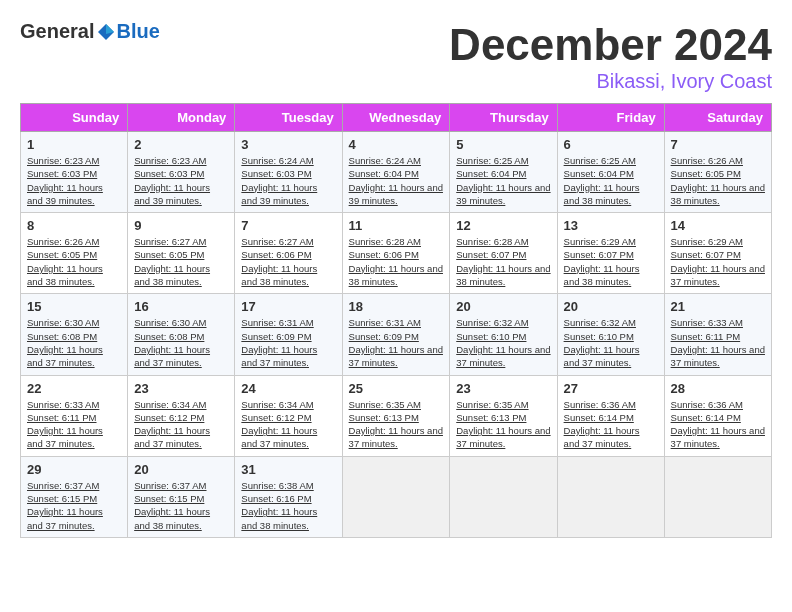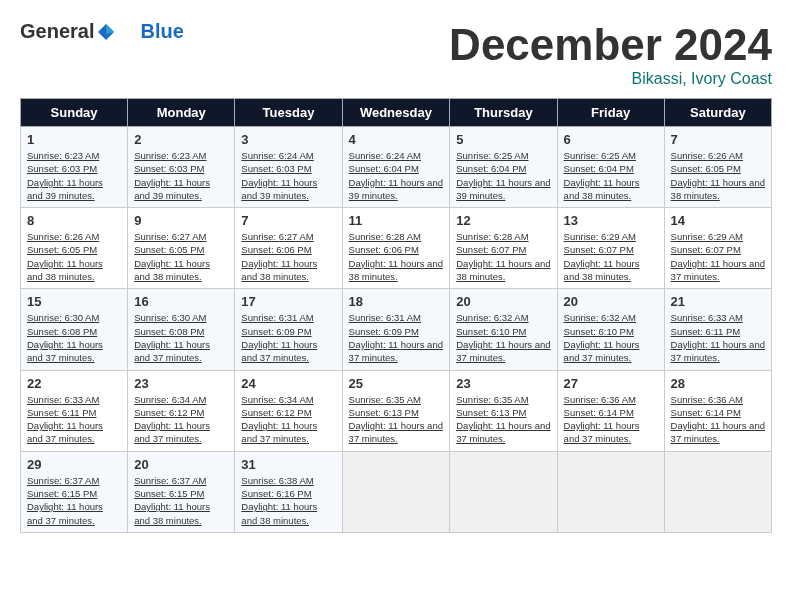--- a/index.html
+++ b/index.html
@@ -27,50 +27,49 @@
     }
     .logo-general {
       font-size: 20px;
       font-weight: bold;
       color: #333;
     }
     .logo-blue {
       font-size: 20px;
       font-weight: bold;
       color: #1a6bbf;
-      margin-left: 24px;
     }
     .logo-icon {
       width: 20px;
       height: 20px;
       margin-left: 2px;
     }
     .title-section {
       text-align: right;
     }
     .month-title {
       font-size: 44px;
       font-weight: bold;
       color: #333;
     }
     .location {
-      font-size: 16px;
-      color: #0f766e;
+      font-size: 20px;
+      color: #8b5cf6;
     }
     .calendar {
       width: 100%;
       border-collapse: collapse;
     }
     .calendar th {
-      background-color: #0f172a;
+      background-color: #d946ef;
       color: #fff;
       font-size: 13px;
       font-weight: bold;
       padding: 6px 8px;
-      text-align: center;
+      text-align: right;
       border: 1px solid #aaa;
     }
     .calendar td {
       vertical-align: top;
       padding: 5px 6px;
       font-size: 10px;
       color: #333;
       border: 1px solid #ccc;
       width: 108px;
       height: 80px;

